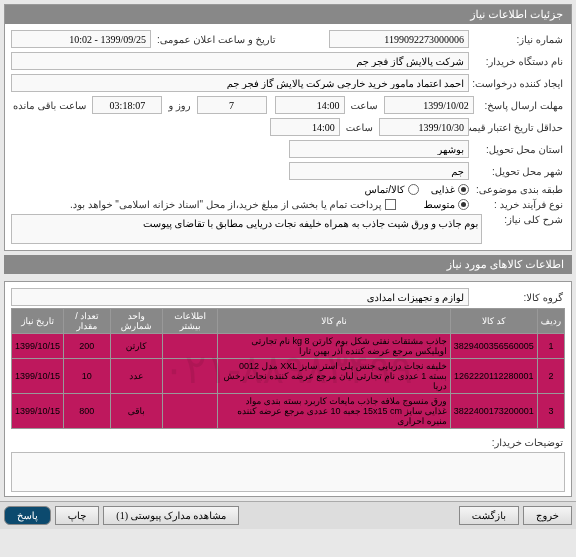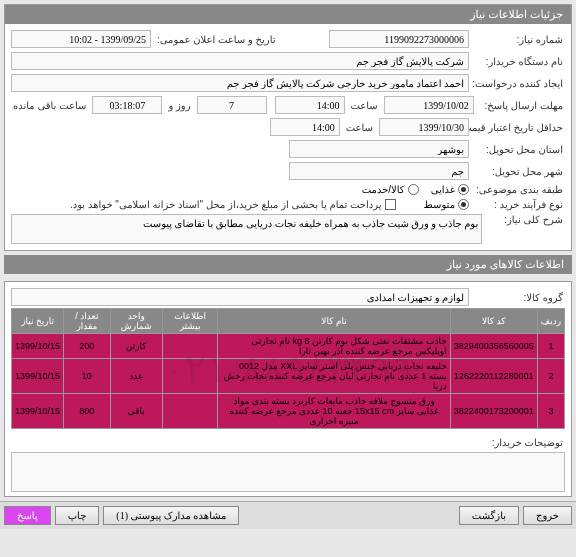--- a/index.html
+++ b/index.html
@@ -110,21 +110,21 @@
   border-top: 1px solid #aaa;
 }
 .btn {
   border: 1px solid #888;
   background: linear-gradient(#f5f5f5,#ddd);
   padding: 3px 12px;
   font-family: Tahoma;
   font-size: 10px;
   cursor: pointer;
 }
-.btn.dark { background: #d946ef; color: #fff; }
+.btn.dark { background: #0c4a6e; color: #fff; border-radius: 6px; }
 .spacer { flex: 1; }
 .comments-box {
   border: 1px solid #bbb;
   background: #f9f9f9;
   min-height: 40px;
   width: 100%;
   margin-top: 2px;
 }
 .note-text { color:#333; font-size:10px; }
 .section-head {
@@ -191,21 +191,21 @@
 
     <div class="row">
       <span class="label fixed">طبقه بندی موضوعی:</span>
       <span class="radio-group">
         <span class="radio-item">
           <span class="radio-dot selected"></span>
           <span>غذایی</span>
         </span>
         <span class="radio-item">
           <span class="radio-dot"></span>
-          <span>کالا/خدمت</span>
+          <span>کالا/تماس</span>
         </span>
       </span>
     </div>
 
     <div class="row">
       <span class="label fixed">نوع فرآیند خرید :</span>
       <span class="radio-group">
         <span class="radio-item">
           <span class="radio-dot selected"></span>
           <span>متوسط</span>
@@ -263,21 +263,21 @@
               <td>1262220112280001</td>
               <td style="text-align:right">خلیفه نجات دریایی جنس پلی استر سایز XXL مدل 0012 بسته 1 عددی نام تجارتی لیان مرجع عرضه کننده نجات رخش دریا</td>
               <td></td>
               <td>عدد</td>
               <td>10</td>
               <td>1399/10/15</td>
             </tr>
             <tr>
               <td>3</td>
               <td>3822400173200001</td>
-              <td style="">ورق منسوج ملافه جاذب مایعات کاربرد بسته بندی مواد غذایی سایز 15x15 cm جعبه 10 عددی مرجع عرضه کننده منیره احراری</td>
+              <td style="text-align:right">ورق منسوج ملافه جاذب مایعات کاربرد بسته بندی مواد غذایی سایز 15x15 cm جعبه 10 عددی مرجع عرضه کننده منیره احراری</td>
               <td></td>
               <td>باقی</td>
               <td>800</td>
               <td>1399/10/15</td>
             </tr>
           </tbody>
       </table>
     </div>
 
     <div class="row" style="margin-top:6px; align-items:flex-start">

